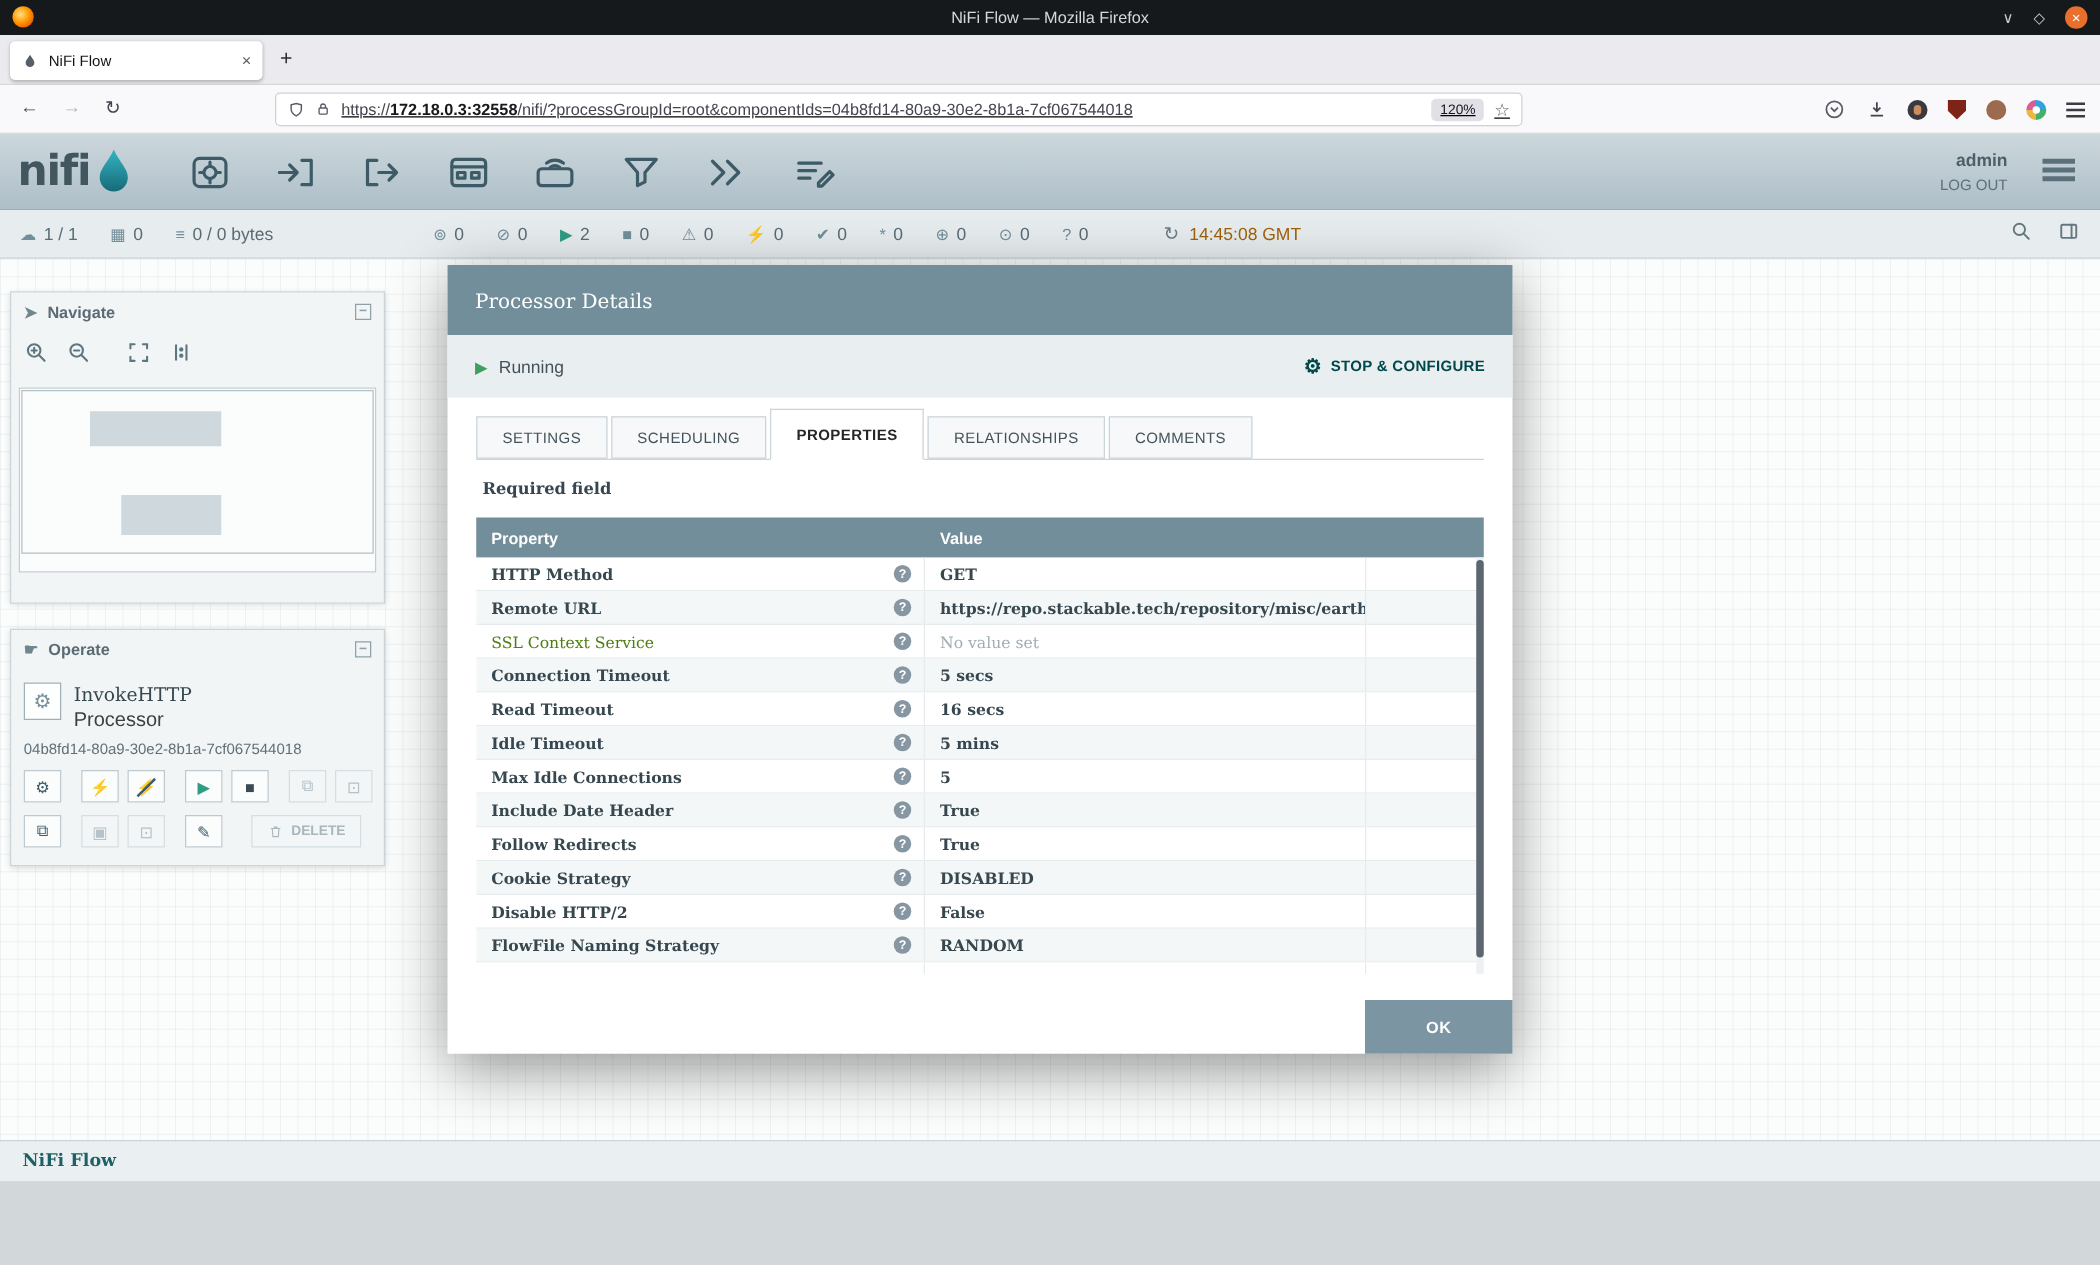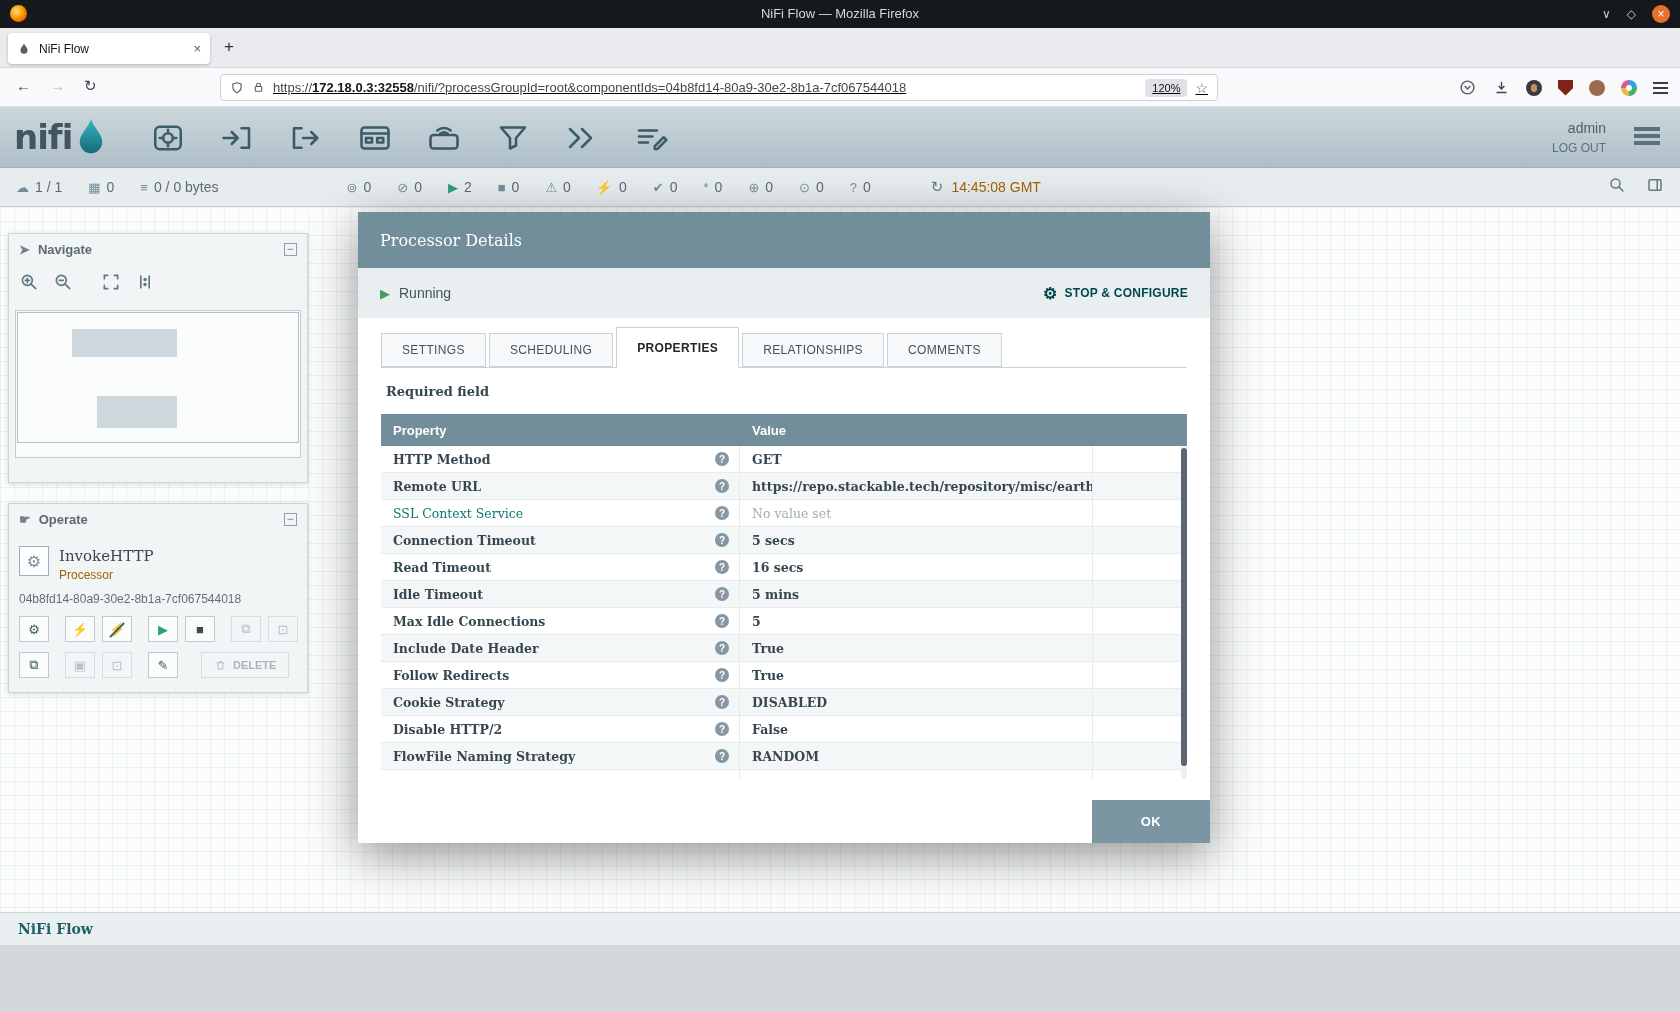--- a/index.html
+++ b/index.html
@@ -47,21 +47,21 @@
 
   
   .nifi-header{position:absolute;top:107px;left:0;right:0;height:61px;
     background:linear-gradient(#ccd7dc,#aebfc8);border-bottom:1px solid #9cafb8;}
   .nifi-logo{position:absolute;left:14px;top:10px;display:flex;align-items:center;gap:4px;}
   .nifi-logo-text{font-size:34px;font-weight:bold;letter-spacing:-1px;color:#41565f;font-family:"DejaVu Sans",sans-serif;}
   .nifi-toolbar{position:absolute;left:146px;top:8px;height:46px;display:flex;align-items:center;gap:25px;}
   .tool{width:44px;height:44px;display:flex;align-items:center;justify-content:center;}
   .tool svg{stroke:#3d5b67;fill:none;stroke-width:1.7;stroke-linecap:round;stroke-linejoin:round;}
   .header-right{position:absolute;right:74px;top:13px;text-align:right;}
-  .user-name{font-size:14px;color:#4d5f69;font-weight:normal;}
+  .user-name{font-size:14px;color:#4d5f69;font-weight:bold;}
   .logout{font-size:12px;color:#5c707b;margin-top:5px;}
   .nifi-menu{position:absolute;right:20px;top:20px;width:26px;height:17px;border-top:4px solid #5b707b;}
   .nifi-menu::before,.nifi-menu::after{content:"";position:absolute;left:0;width:26px;height:4px;background:#5b707b;}
   .nifi-menu::before{top:3px;}
   .nifi-menu::after{top:10px;}
 
   
   .statusbar{position:absolute;top:168px;left:0;right:0;height:39px;background:#e7ecee;border-bottom:1px solid #c6d0d5;
     display:flex;align-items:center;padding:0 16px;}
   .sb-items{display:flex;align-items:center;}
@@ -92,21 +92,21 @@
   .minimap{position:absolute;left:6px;top:76px;width:286px;height:148px;background:#fbfcfc;border:1px solid #c3ced4;}
   .vp-rect{position:absolute;left:1px;top:1px;width:282px;height:131px;border:1px solid #b3c0c6;}
   .mm-rect{position:absolute;background:#cfd8dc;}
   .mm-r1{left:56px;top:18px;width:105px;height:28px;}
   .mm-r2{left:81px;top:85px;width:80px;height:32px;}
 
   #op-panel{left:8px;top:296px;height:190px;}
   .comp-ic{position:absolute;left:10px;top:42px;width:30px;height:30px;border:1px solid #9fb0b8;background:#fdfefe;
     display:flex;align-items:center;justify-content:center;color:#78909c;font-size:16px;}
   .comp-name{position:absolute;left:50px;top:43px;font-family:"DejaVu Serif",serif;font-size:15px;color:#37474f;}
-  .comp-type{position:absolute;left:50px;top:64px;font-size:12px;color:#a16207;}
+  .comp-type{position:absolute;left:50px;top:64px;font-size:16px;color:#404040;}
   .comp-id{position:absolute;left:10px;top:88px;font-size:12px;color:#5f6f78;}
   .op-row{position:absolute;left:10px;display:flex;align-items:center;}
   .op-row1{top:112px;}
   .op-row2{top:148px;}
   .ob{width:30px;height:26px;border:1px solid #bfcad0;background:#fbfdfd;display:flex;align-items:center;justify-content:center;
     font-size:13px;color:#3e5d67;margin-right:7px;}
   .ob.gapL{margin-left:9px;}
   .ob.disabled{color:#b6c2c8;background:#f3f6f7;border-color:#d5dee2;}
   .ob.start{color:#2f9c84;}
   .ob.stop{color:#3c4b53;}
@@ -133,21 +133,21 @@
 
   .ptable{position:absolute;left:23px;top:202px;width:806px;}
   .pt-head{height:32px;background:#728e9b;display:flex;align-items:center;color:#fff;font-size:13px;font-weight:bold;}
   .pt-head .hc1{width:359px;padding-left:12px;}
   .pt-head .hc2{padding-left:12px;}
   .pt-body{position:relative;height:333px;overflow:hidden;}
   .prow{display:flex;height:27px;background:#fff;border-bottom:1px solid #e6ebee;font-family:"DejaVu Serif",serif;font-size:12.5px;}
   .prow:nth-child(even){background:#f4f7f8;}
   .pc1{width:359px;display:flex;align-items:center;padding:0 10px 0 12px;border-right:1px solid #e6ebee;}
   .pname{color:#37474f;font-weight:bold;flex:1;white-space:nowrap;overflow:hidden;}
-  .pname.optional{font-weight:normal;color:#0f766e;}
+  .pname.optional{font-weight:normal;color:#4d7c0f;}
   .help{width:14px;height:14px;border-radius:50%;background:#8696a2;color:#fff;font-size:10px;font-weight:bold;
     display:flex;align-items:center;justify-content:center;font-family:"Liberation Sans",sans-serif;flex:none;}
   .pc2{width:353px;display:flex;align-items:center;padding-left:12px;border-right:1px solid #e6ebee;
     color:#37474f;font-weight:bold;white-space:nowrap;overflow:hidden;}
   .pc2.empty{color:#9fadb5;font-weight:normal;}
   .pc3{flex:1;}
   .pscroll{position:absolute;right:0;top:0;width:6px;height:333px;background:#eef1f2;}
   .pthumb{position:absolute;left:0;top:2px;width:6px;height:318px;background:#5c6670;border-radius:3px;}
   .ok-btn{position:absolute;right:0;bottom:0;width:118px;height:43px;background:#7b95a2;color:#fff;font-size:13px;font-weight:bold;
     display:flex;align-items:center;justify-content:center;letter-spacing:.04em;}

